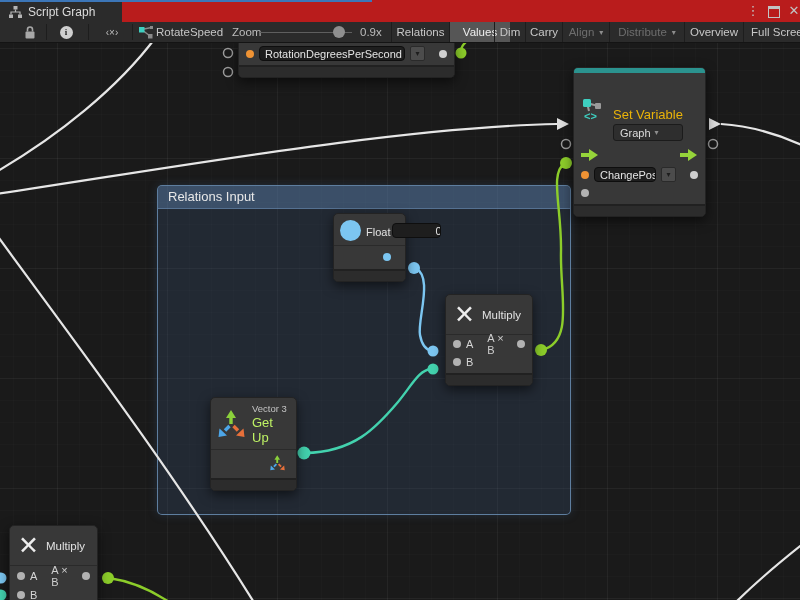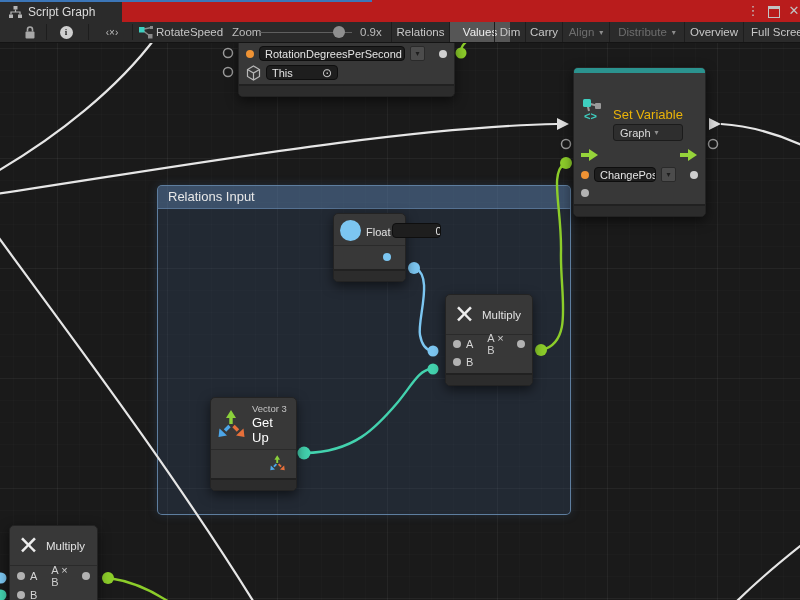--- a/index.html
+++ b/index.html
@@ -114,32 +114,20 @@
   <polygon points="709,118 721,124 709,130" fill="#dedede"></polygon>
 </svg>
 
 <div class="node" style="left:238px;top:42px;width:217px;border-radius:0 0 5px 5px;border-top:none;padding-top:2px;">
   <div class="nrow" style="height:19px;">
     <span class="dot orange"></span>
     <span class="dd" style="width:146px;font-size:11px;">RotationDegreesPerSecond</span>
     <span class="ddbtn">▾</span>
     <span class="dot white" style="margin-left:auto;"></span>
   </div>
-  <div class="nrow" style="height:19px;">
-    <span style="flex:none;display:flex;">
-      <svg width="15" height="16" viewBox="0 0 15 16">
-        <path d="M7.5 1 L13.5 4.5 V11.5 L7.5 15 L1.5 11.5 V4.5 Z" fill="none" stroke="#b8b8b8" stroke-width="1.2"></path>
-        <path d="M1.5 4.5 L7.5 8 L13.5 4.5 M7.5 8 V15" fill="none" stroke="#b8b8b8" stroke-width="1.2"></path>
-      </svg>
-    </span>
-    <span class="dd" style="width:72px;display:flex;justify-content:space-between;align-items:center;">
-      <span>This</span>
-      <span style="font-size:12px;color:#cfcfcf;">⊙</span>
-    </span>
-  </div>
   <div class="nfoot"></div>
 </div>
 
 <div class="node" style="left:573px;top:67px;width:133px;">
   <div class="teal-strip"></div>
   <div class="nhead" style="padding:4px 8px 3px 8px;">
     <span style="flex:none;display:flex;">
       <svg width="24" height="24" viewBox="0 0 24 24">
         <line x1="5" y1="6" x2="16" y2="9" stroke="#9a9a9a" stroke-width="2"></line>
         <line x1="5" y1="6" x2="7" y2="14" stroke="#9a9a9a" stroke-width="2"></line>
@@ -221,21 +209,21 @@
         <line x1="13" y1="14" x2="13" y2="7" stroke="#8bd13b" stroke-width="3.4"></line>
         <polygon points="8,8 13,0 18,8" fill="#8bd13b"></polygon>
         <line x1="11.5" y1="16" x2="7" y2="20.5" stroke="#4da6e8" stroke-width="3.4"></line>
         <polygon points="1.5,18.5 0.5,27 9,25.5" fill="#4da6e8"></polygon>
         <line x1="15.5" y1="16" x2="20" y2="20.5" stroke="#e8703a" stroke-width="3.4"></line>
         <polygon points="25.5,18.5 26.5,27 18,25.5" fill="#e8703a"></polygon>
       </svg>
     </span>
     <span style="display:flex;flex-direction:column;gap:1px;">
       <span style="font-size:9.5px;color:#c4c4c4;">Vector 3</span>
-      <span style="font-size:13px;color:#ffffff;">Get Up</span>
+      <span style="font-size:13px;color:#bef264;">Get Up</span>
     </span>
   </div>
   <div class="nrow" style="height:26px;border-top:1px solid #2a2a2a;">
     <span style="margin-left:auto;margin-right:4px;display:flex;">
       <svg width="15" height="16" viewBox="0 0 27 28">
         <line x1="13" y1="14" x2="13" y2="7" stroke="#8bd13b" stroke-width="3.4"></line>
         <polygon points="8,8 13,0 18,8" fill="#8bd13b"></polygon>
         <line x1="11.5" y1="16" x2="7" y2="20.5" stroke="#4da6e8" stroke-width="3.4"></line>
         <polygon points="1.5,18.5 0.5,27 9,25.5" fill="#4da6e8"></polygon>
         <line x1="15.5" y1="16" x2="20" y2="20.5" stroke="#e8703a" stroke-width="3.4"></line>

